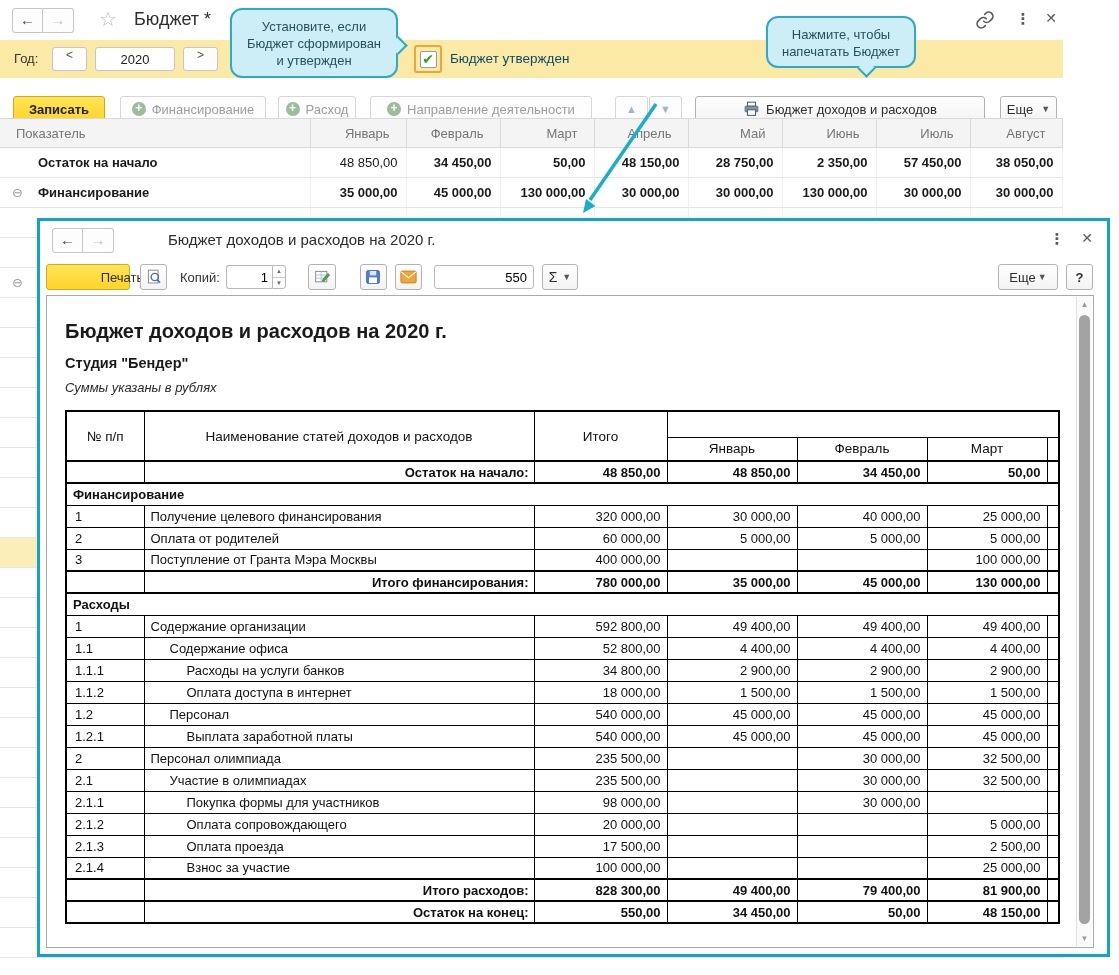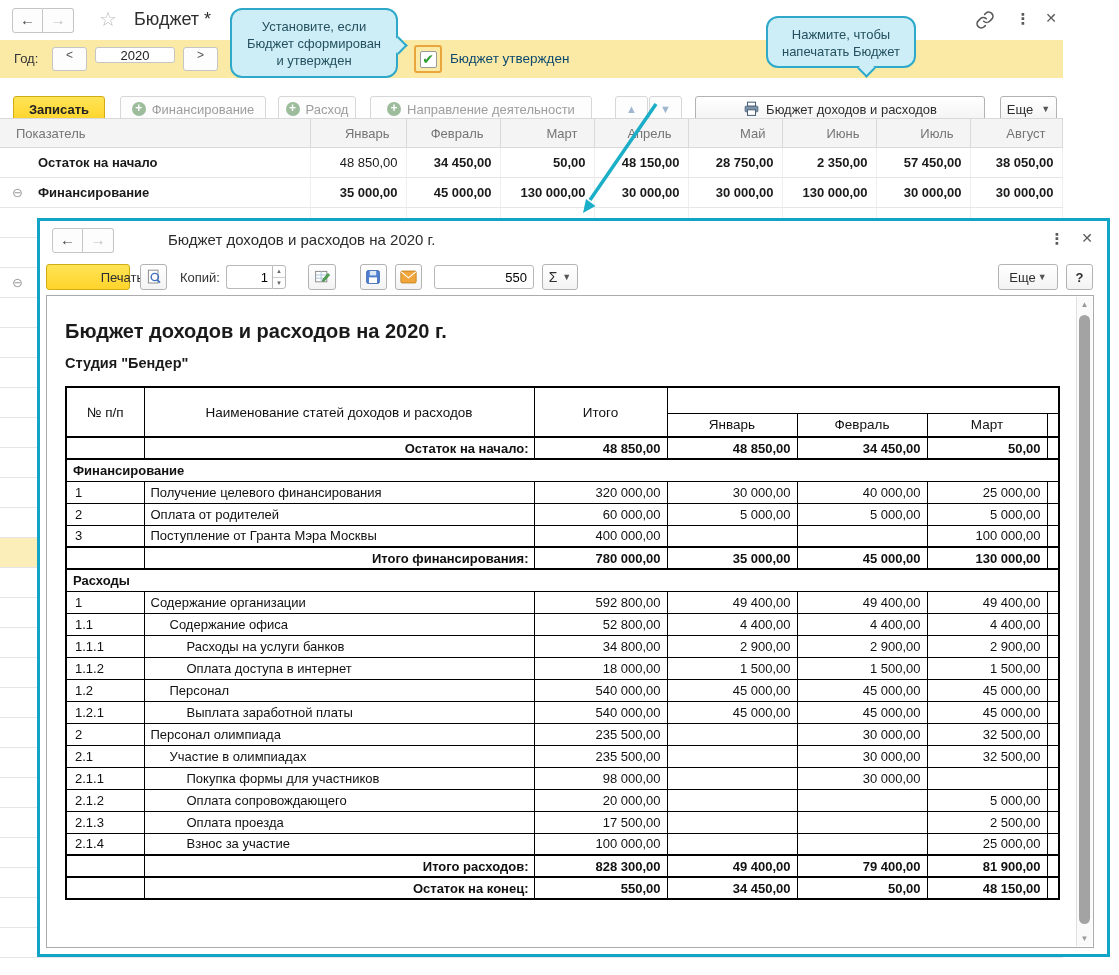--- a/index.html
+++ b/index.html
@@ -15,21 +15,21 @@
   .nav-btn:last-child { border-radius:0 3px 3px 0; border-left:none; color:#c0c0c0; }
   .star { position:absolute; left:99px; top:7px; font-size:20px; color:#bdbdbd; }
   .win-title { position:absolute; left:134px; top:9px; font-size:18px; color:#2e2e2e; }
   .tb-icon { position:absolute; top:10px; width:22px; height:20px; text-align:center; color:#5a5a5a; cursor:pointer; }
   .icon-link { left:975px; } .icon-kebab { left:1012px; font-size:15px; font-weight:bold; letter-spacing:0; } .icon-close { left:1040px; font-size:14px; }
 
   .command-band { position:absolute; left:0; top:40px; width:1063px; height:38px; background:#fbe9a6; }
   .band-label { position:absolute; left:14px; top:11px; font-size:13px; color:#333; }
   .mini-btn { position:absolute; top:7px; height:24px; background:#fdfdfd; border:1px solid #c5c5c5; border-radius:3px; font-size:12px; color:#555; text-align:center; cursor:pointer; }
   .btn-prev { left:52px; width:35px; } .btn-next { left:183px; width:35px; }
-  .year-input { position:absolute; left:95px; top:7px; width:80px; height:16px; border:1px solid #c5c5c5; border-radius:3px; text-align:center; font-size:13px; color:#222; background:#fff; }
+  .year-input { position:absolute; left:95px; top:7px; width:80px; height:24px; border:1px solid #c5c5c5; border-radius:3px; text-align:center; font-size:13px; color:#222; background:#fff; }
   .chk-wrap { position:absolute; left:414px; top:5px; width:28px; height:28px; border:2px solid #e9a63c; border-radius:3px; display:flex; align-items:center; justify-content:center; background:transparent; }
   .chk-box { width:17px; height:17px; background:#fff; border:1px solid #9a9a9a; border-radius:2px; text-align:center; line-height:15px; font-size:14px; color:#2f9e32; font-weight:bold; cursor:pointer; }
   .chk-label { position:absolute; left:450px; top:11px; font-size:13.5px; color:#0c4a6e; }
 
   .actions { position:absolute; left:0; top:86px; width:1063px; height:30px;margin-top:8px; }
   .act-btn { position:absolute; top:2px; height:26px; border-radius:3px; font-size:13px; display:flex; align-items:center; justify-content:center; gap:6px; cursor:pointer; }
   .btn-yellow { background:linear-gradient(#ffe456,#ffd42b); border:1px solid #d3ab12; color:#222; font-weight:bold; }
   .btn-disabled { background:#fdfdfd; border:1px solid #d7d7d7; color:#9e9e9e; cursor:default; }
   .btn-normal { background:linear-gradient(#fff,#f3f3f3); border:1px solid #b3b3b3; color:#2e2e2e; }
   .plus-circle { width:14px; height:14px; border-radius:50%; background:#9cbc9c; color:#fff; font-size:12px; line-height:13px; text-align:center; font-weight:bold; }
@@ -589,20 +589,21 @@
         <span>Еще</span>
           <span class="caret">▼</span>
       </div>
       <div class="tbtn t-help">?</div>
     </div>
 
     <div class="preview">
       <div class="report">
         <div class="rep-title">Бюджет доходов и расходов на 2020 г.</div>
         <div class="rep-company">Студия "Бендер"</div>
+        <div class="rep-note">Суммы указаны в рублях</div>
         <table class="rep">
           <colgroup>
             <col style="width:78px">
               <col style="width:390px">
               <col style="width:133px">
             <col style="width:130px">
               <col style="width:130px">
               <col style="width:120px">
               <col style="width:12px">
           </colgroup>

